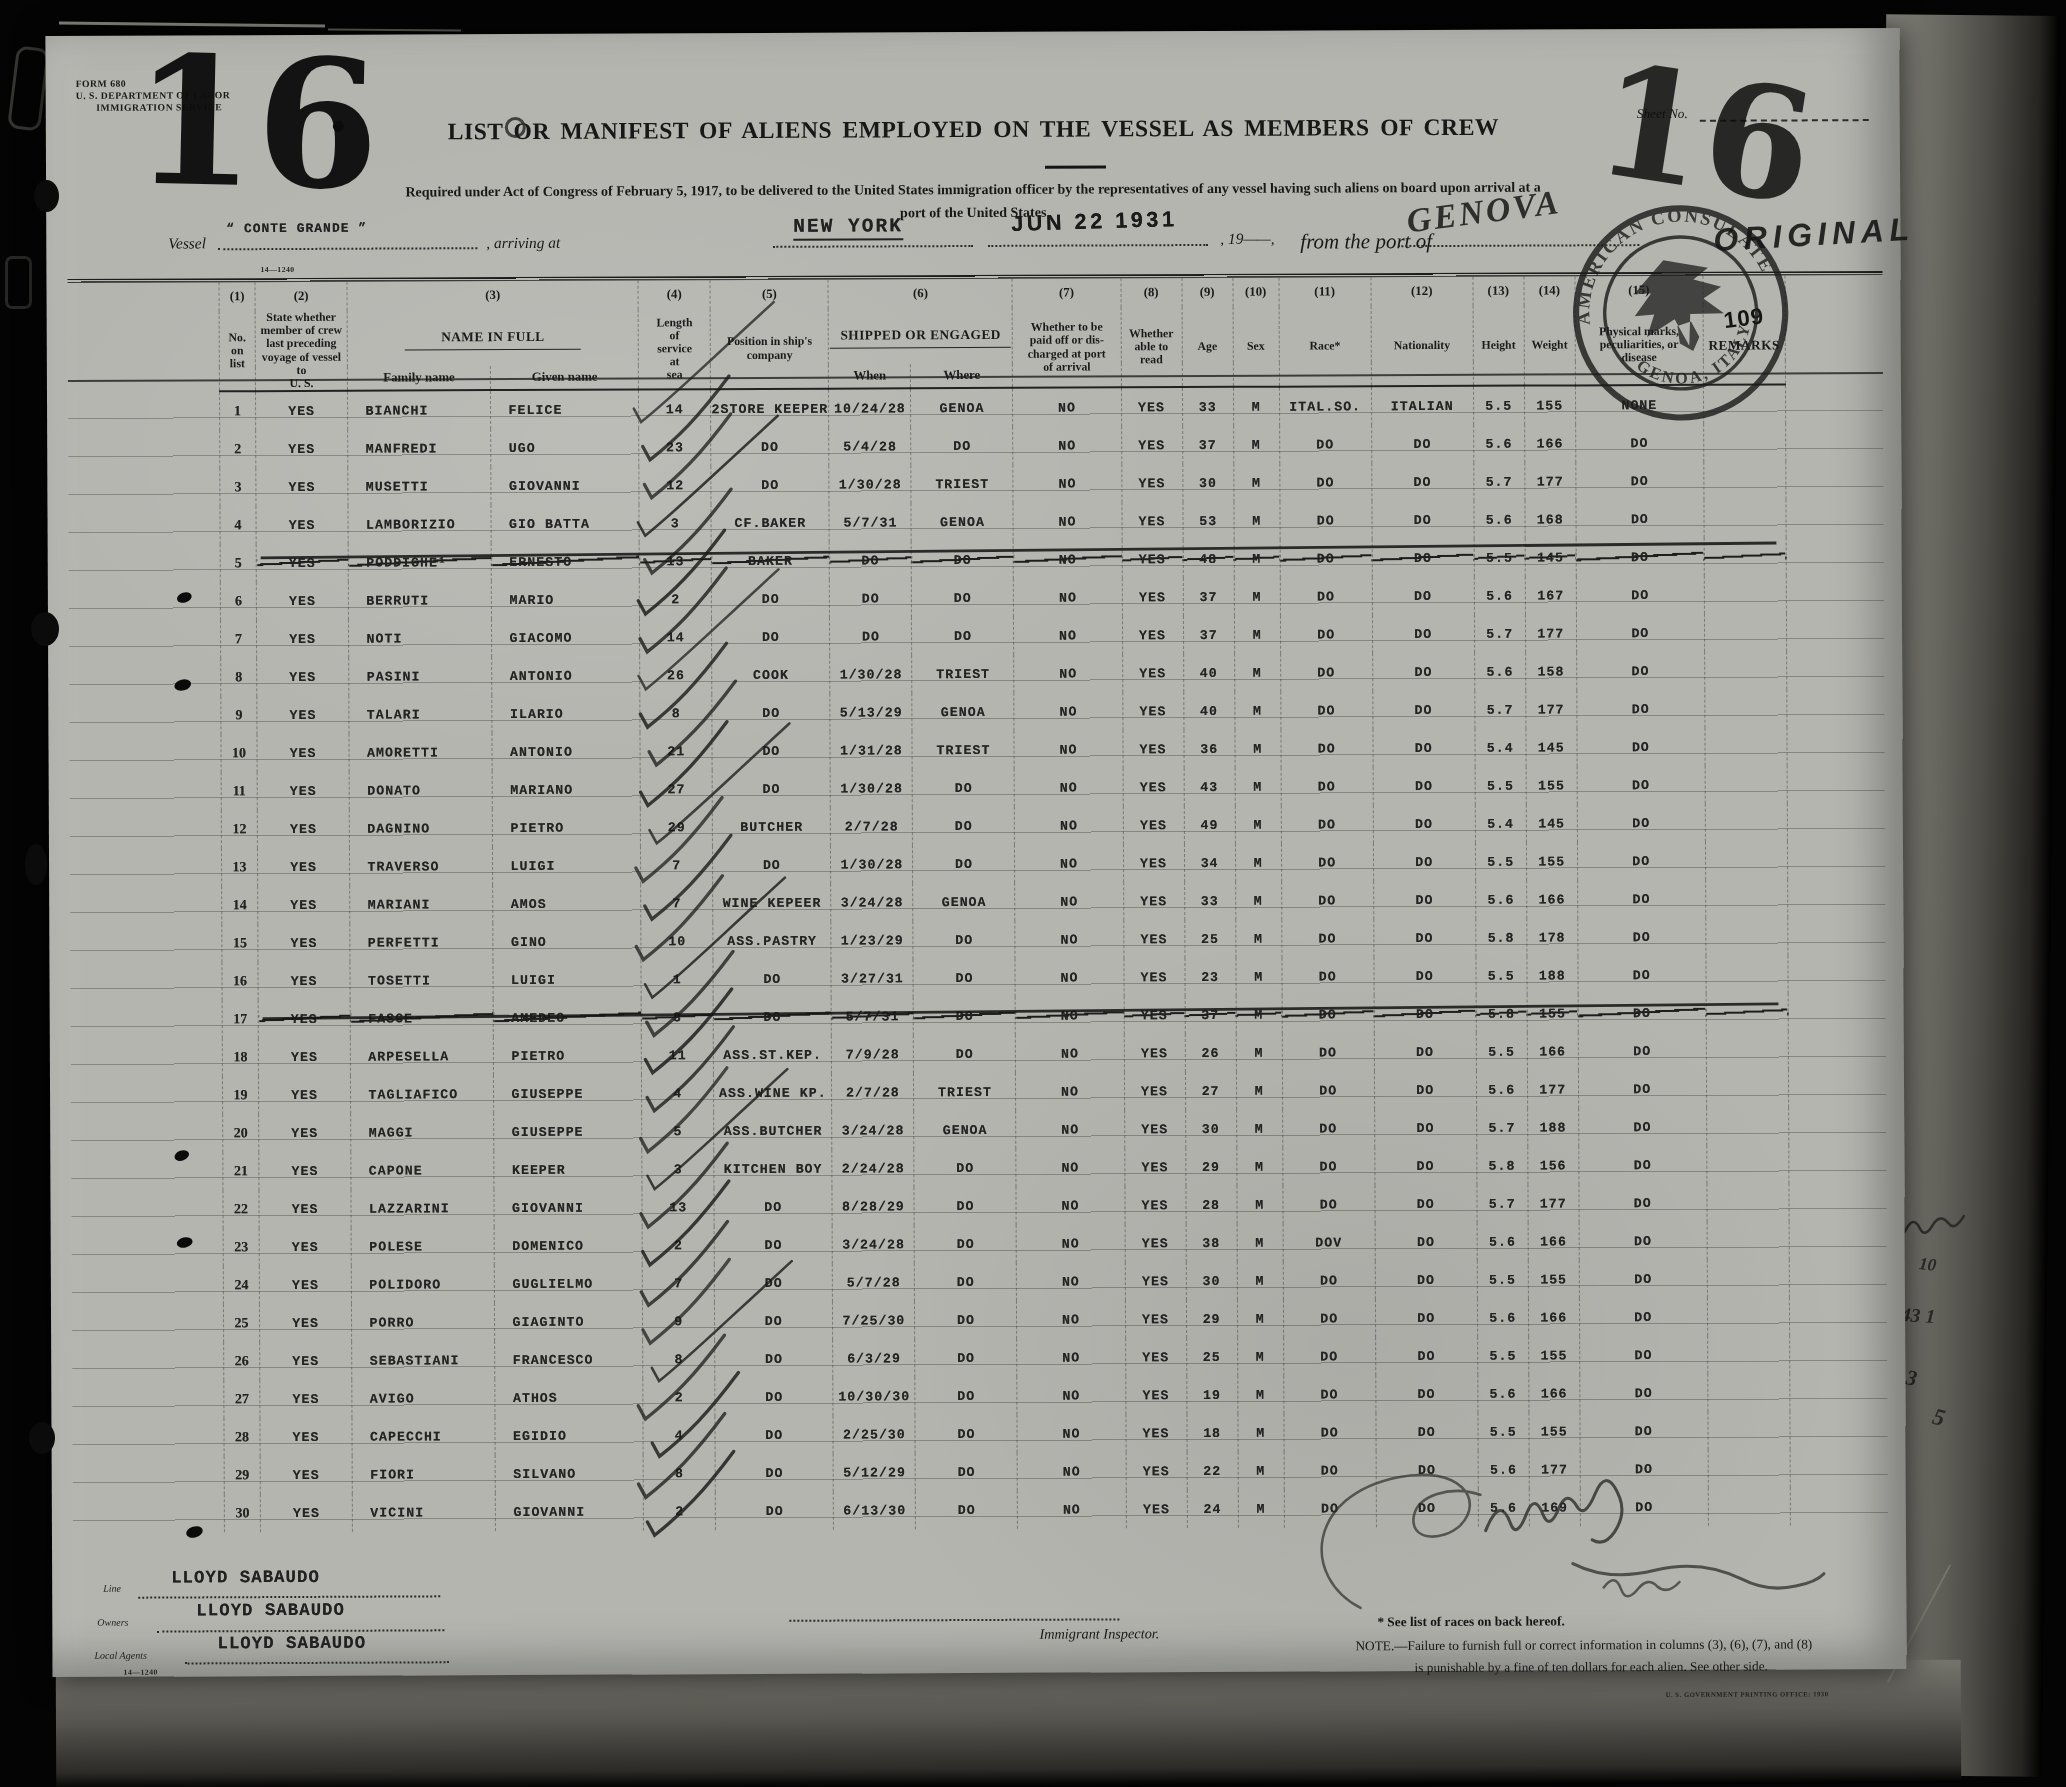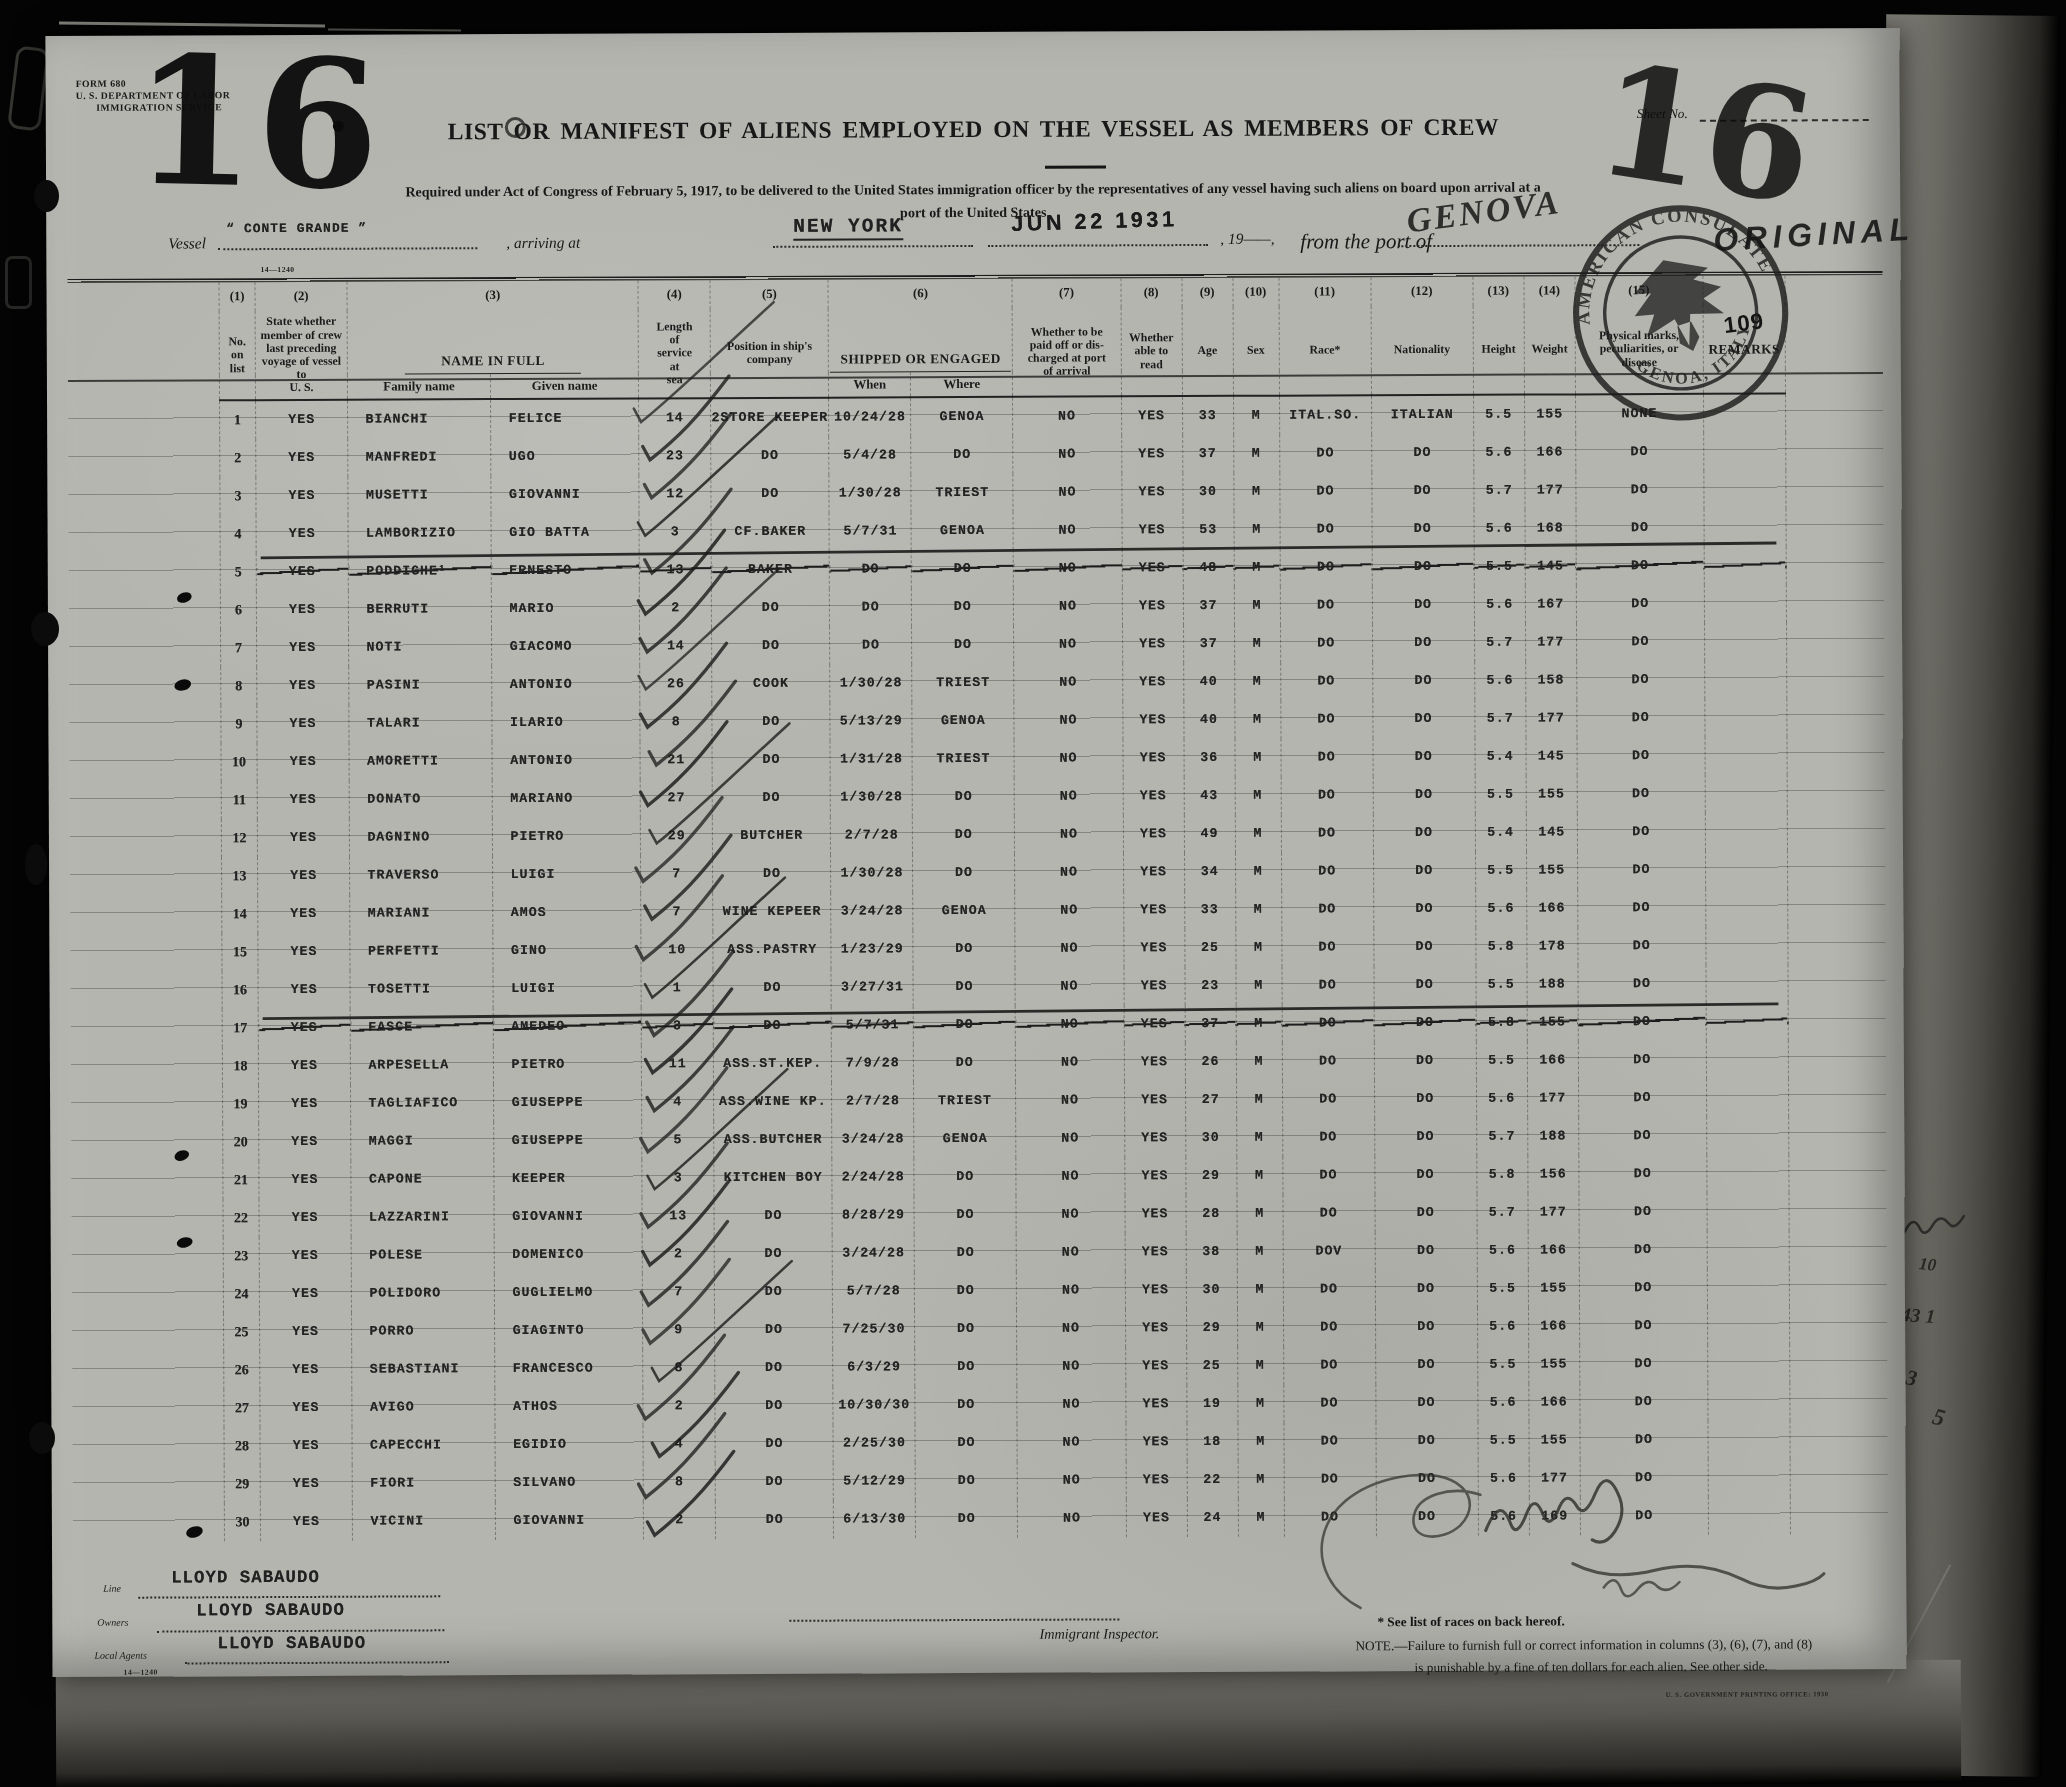--- a/index.html
+++ b/index.html
@@ -54,21 +54,21 @@
      font-family:"Liberation Serif","DejaVu Serif",serif;}
   table.manifest th{font-weight:700;color:#1a1a1a;vertical-align:middle;text-align:center;
      white-space:pre-line;line-height:1.12;}
   table.manifest th,table.manifest td{border-right:1px dashed rgba(40,40,38,.42);padding:0;}
   table.manifest th:first-child,table.manifest td:first-child{border-left:1px dashed rgba(40,40,38,.42);}
   thead tr.nums th{font-size:12.8px;height:29px;vertical-align:middle;border-bottom:none;}
   thead tr.labels th{font-size:11.8px;}
   thead tr.sub th{font-size:12.8px;height:23.6px;margin-top:27px;}
   thead{border-bottom:2px solid #222;}
   .colhead-big{font-size:13.3px;letter-spacing:0.5px;}
-  .name-underline{display:inline-block;border-bottom:1.5px solid #222;padding:0 36px 4.1px 36px;margin-top:24px;}
+  .name-underline{display:inline-block;border-bottom:1.5px solid #222;padding:0 36px 4.1px 36px;}
   tbody td{height:38px;font-family:"Liberation Mono","DejaVu Sans Mono",monospace;
      font-weight:700;font-size:13.3px;letter-spacing:1px;color:#232323;text-align:center;
      text-shadow:0 0 0.5px rgba(25,25,25,.5);overflow:visible;}
   tbody td.col-family,tbody td.col-given{text-align:left;padding-left:17.4px;}
   tbody td.col-no{font-family:"Liberation Serif","DejaVu Serif",serif;font-size:14px;letter-spacing:0;}
   tr.struck td:not(.col-no){background-image:linear-gradient(177deg,transparent 46%,#1d1d1d 46%,#1d1d1d 51%,transparent 51%);}
   .remarks-head{display:flex;flex-direction:column;align-items:center;gap:7.2px;}
   
   .foot-label{font-size:10px;font-style:italic;color:#1d1d1d;}
   .note{font-size:13.3px;color:#161616;}
@@ -133,21 +133,21 @@
         <textPath href="#sealBot" startOffset="18%">GENOA, ITALY</textPath>
       </text>
       <path fill="#1c1c1c" opacity=".9" d="M240 132 l-74 44 31 10 -44 32 37 9 -27 37 62 -16 11 58 21 -58 63 19 -29 -40 40 -11 -47 -30 34 -13 z M226 262 l28 0 6 34 -20 22 -20 -22 z"></path>
     </svg>
 
     <div class="abs originalstamp" style="left:1667px;top:188px;z-index:7;">ORIGINAL</div>
 
     <div class="abs print it" style="left:122px;top:199px;font-size:15.4px;">Vessel</div>
     <div class="abs typed" style="left:180px;top:186px;font-size:13px;">“ CONTE GRANDE ”</div>
     <div class="abs leader" style="left:172px;top:212px;width:259px;"></div>
-    <div class="abs print it" style="left:460px;top:200px;font-size:15.4px;">, arriving at</div>
+    <div class="abs print it" style="left:440px;top:200px;font-size:15.4px;">, arriving at</div>
     <div class="abs typed" style="left:747px;top:183px;font-size:19.5px;letter-spacing:2px;border-bottom:2px solid #232323;padding-bottom:1px;">NEW YORK</div>
     <div class="abs leader" style="left:727px;top:212px;width:200px;"></div>
     <div class="abs datestamp" style="left:965px;top:178px;">JUN 22 1931</div>
     <div class="abs leader" style="left:942px;top:212px;width:220px;"></div>
     <div class="abs print it" style="left:1174px;top:199px;font-size:15.4px;">, 19——,</div>
     <div class="abs print it" style="left:1254px;top:199px;font-size:21px;">from the port of</div>
     <div class="abs handwrit" style="left:1360px;top:163px;font-size:34px;letter-spacing:2.6px;transform:rotate(-7deg);opacity:.88;">GENOVA</div>
     <div class="abs leader" style="left:1352px;top:214px;width:241px;"></div>
 
     <div class="abs tiny" style="left:214px;top:230px;">14—1240</div>

